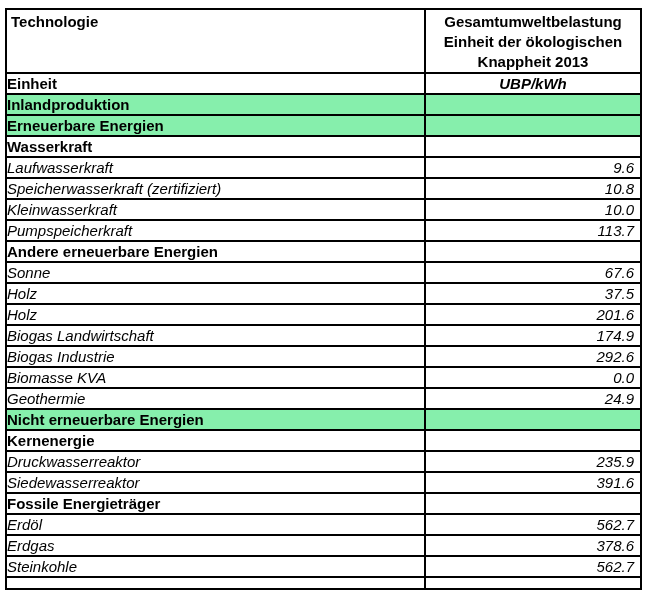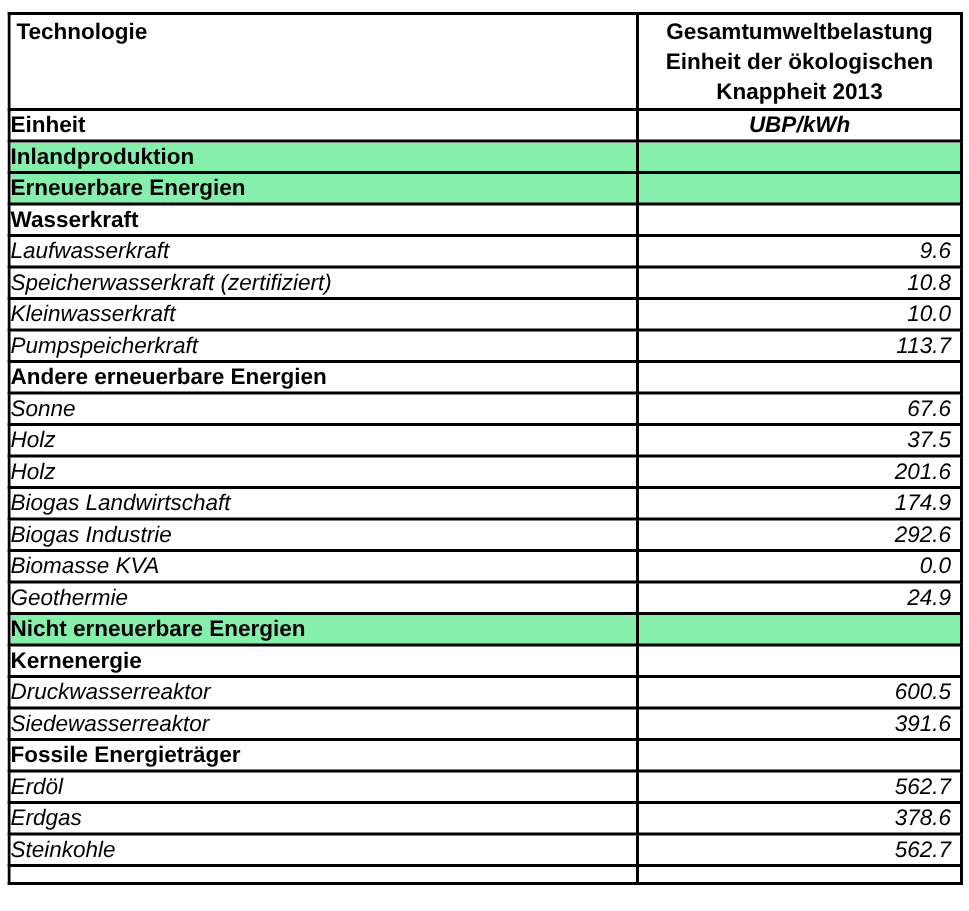--- a/index.html
+++ b/index.html
@@ -158,21 +158,21 @@
         <tr class="row-section">
           <td class="label lvl1">Nicht erneuerbare Energien</td>
           <td class="value"></td>
         </tr>
         <tr class="row-group">
           <td class="label lvl2">Kernenergie</td>
           <td class="value"></td>
         </tr>
         <tr class="row-data">
           <td class="label lvl3">Druckwasserreaktor</td>
-          <td class="value">600.5</td>
+          <td class="value">235.9</td>
         </tr>
         <tr class="row-data">
           <td class="label lvl3">Siedewasserreaktor</td>
           <td class="value">391.6</td>
         </tr>
         <tr class="row-group">
           <td class="label lvl2">Fossile Energieträger</td>
           <td class="value"></td>
         </tr>
         <tr class="row-data">

